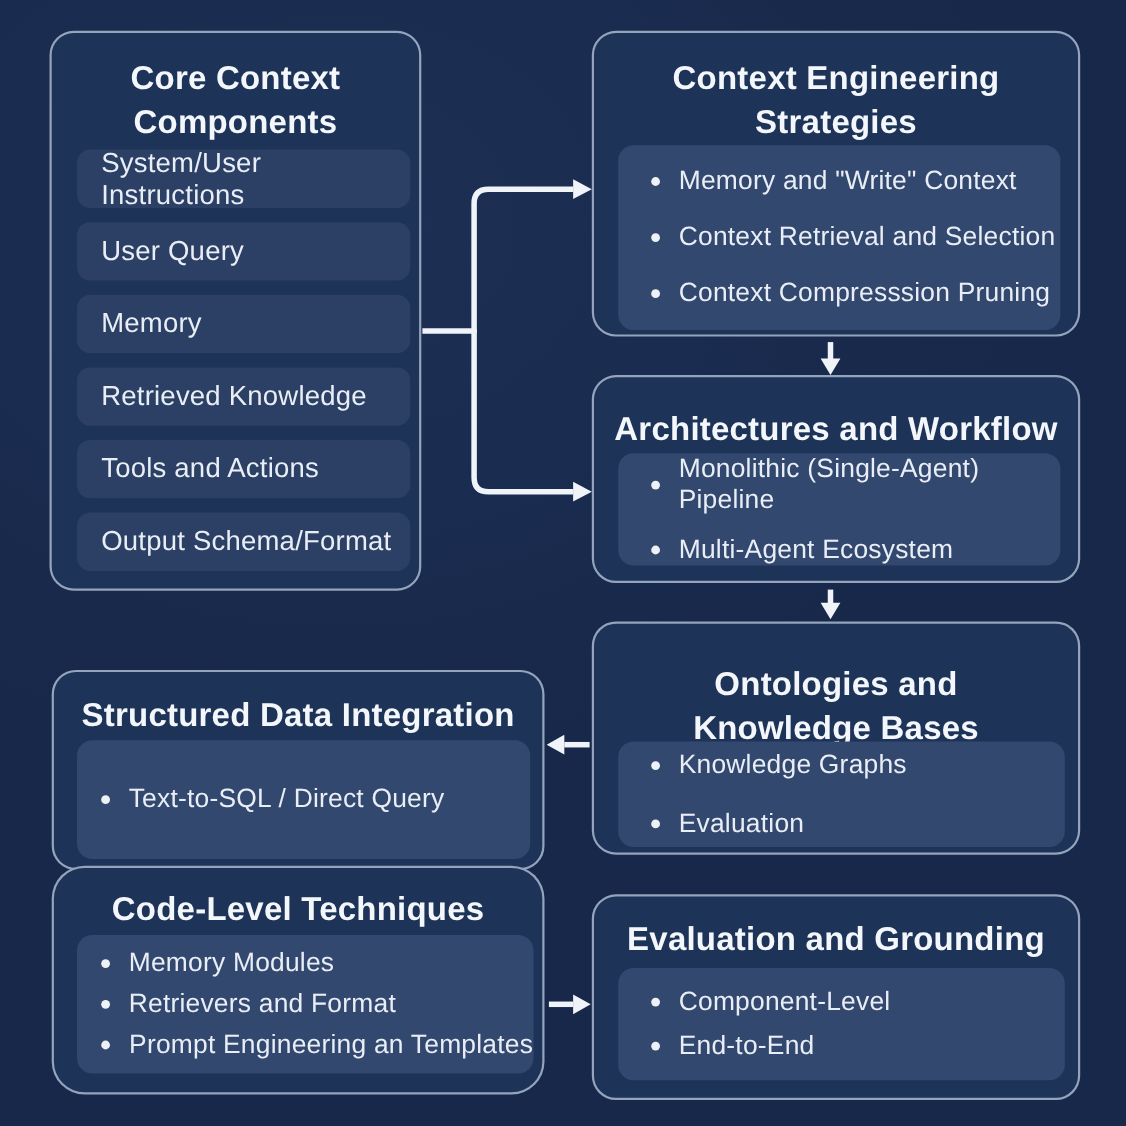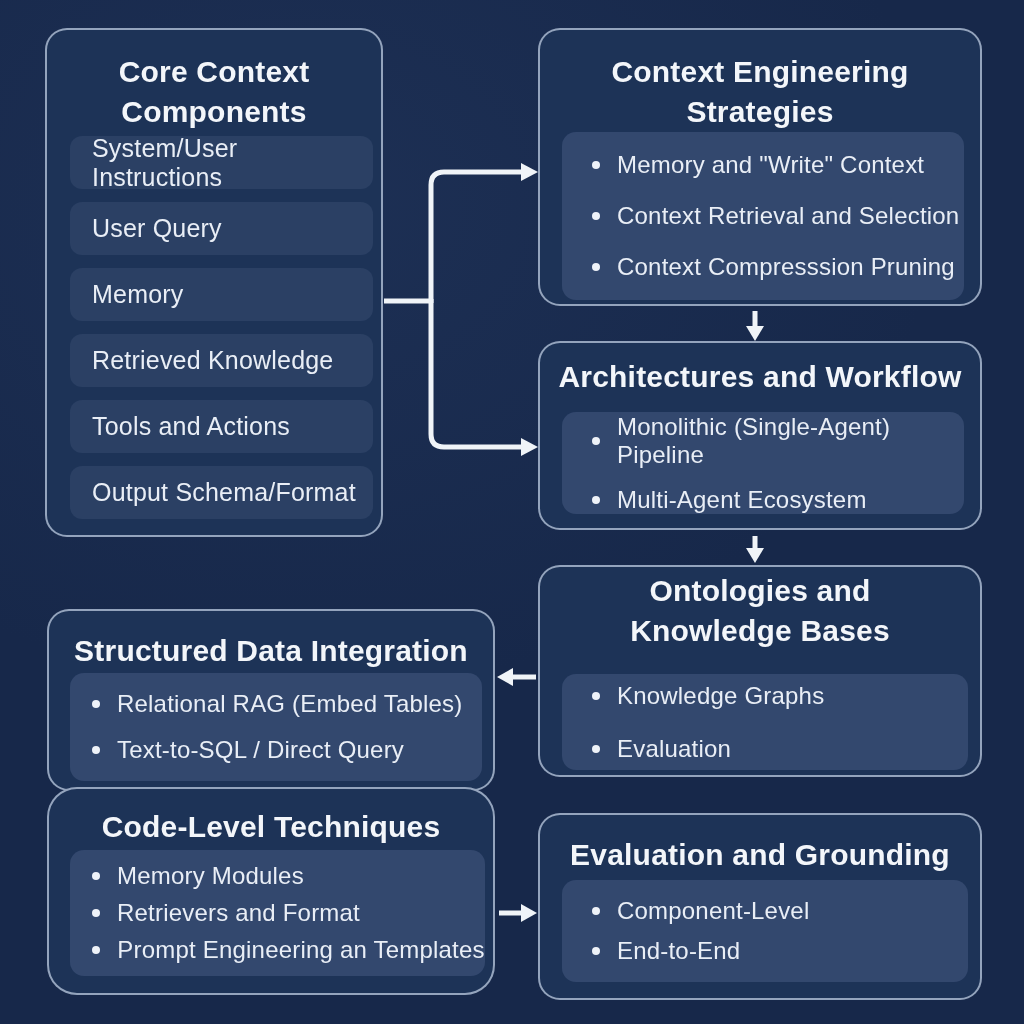--- a/index.html
+++ b/index.html
@@ -133,54 +133,50 @@
         <span class="b-text">Context Retrieval and Selection</span>
       </div>
       <div class="b-row">
         <span class="dot"></span>
         <span class="b-text">Context Compresssion Pruning</span>
       </div>
     </div>
   </div>
 
   <div class="box" style="left:538px; top:341px; width:444px; height:189px;">
-    <div class="box-title" style="padding-top:14px;">Architectures and Workflow</div>
+    <div class="box-title" style="padding-top:28px;">Architectures and Workflow</div>
     <div class="panel" style="left:22px; top:69px; width:402px; height:102px; gap:17px;">
       <div class="b-row">
         <span class="dot"></span>
         <span class="b-text">Monolithic (Single-Agent) Pipeline</span>
       </div>
       <div class="b-row">
         <span class="dot"></span>
         <span class="b-text">Multi-Agent Ecosystem</span>
       </div>
     </div>
   </div>
 
   <div class="box" style="left:538px; top:565px; width:444px; height:212px;">
-    <div class="box-title" style="max-width:280px; padding-top:4px;">Ontologies and Knowledge Bases</div>
+    <div class="box-title" style="max-width:280px; padding-top:36px;">Ontologies and Knowledge Bases</div>
     <div class="panel" style="left:22px; top:107px; width:406px; height:96px; gap:25px;">
       <div class="b-row">
         <span class="dot"></span>
         <span class="b-text">Knowledge Graphs</span>
       </div>
       <div class="b-row">
         <span class="dot"></span>
         <span class="b-text">Evaluation</span>
       </div>
     </div>
   </div>
 
   <div class="box" style="left:47px; top:568px; width:448px; height:182px;margin-top:41px;">
     <div class="box-title" style="padding-top:20px;">Structured Data Integration</div>
     <div class="panel" style="left:21px; top:62px; width:412px; height:108px; gap:18px;">
-      <div class="b-row" style="padding-left:22px;">
-        <span class="dot"></span>
-        <span class="b-text">Relational RAG (Embed Tables)</span>
-      </div>
       <div class="b-row" style="padding-left:22px;">
         <span class="dot"></span>
         <span class="b-text">Text-to-SQL / Direct Query</span>
       </div>
     </div>
   </div>
 
   <div class="box" style="left:47px; top:787px; width:448px; height:208px;border-radius:30px;">
     <div class="box-title" style="padding-top:18px;">Code-Level Techniques</div>
     <div class="panel" style="left:21px; top:61px; width:415px; height:126px; gap:9px;">

